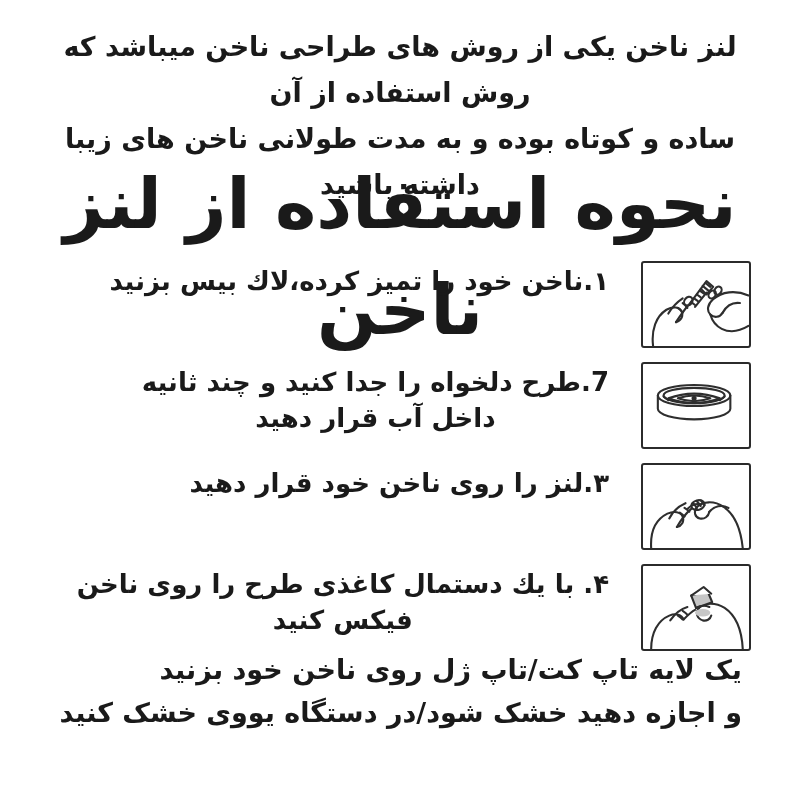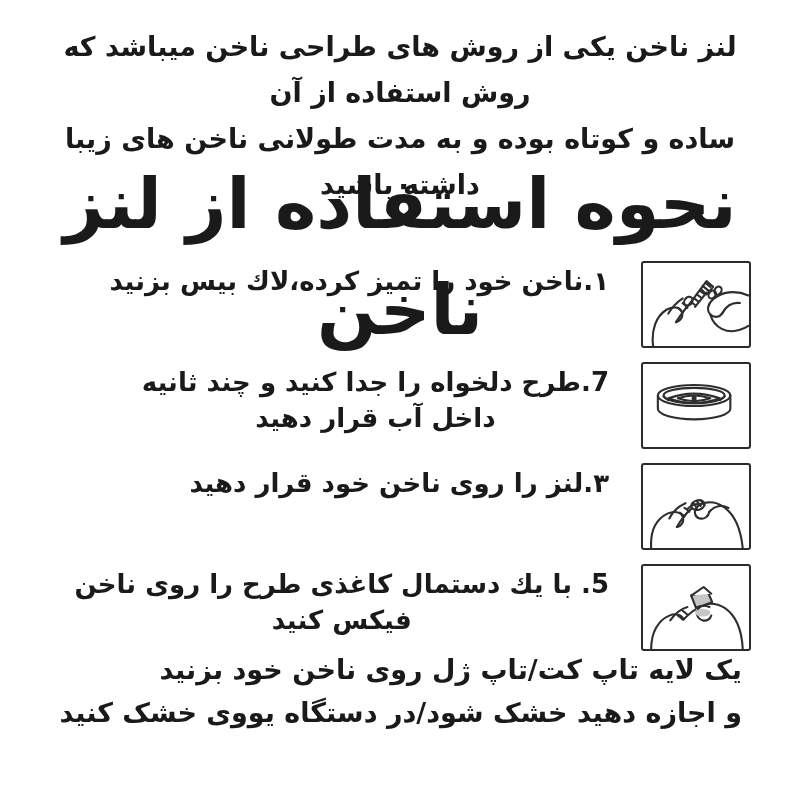--- a/index.html
+++ b/index.html
@@ -147,21 +147,21 @@
             <path d="M104 87 C103 68 97 52 85 44 C76 38 64 38 58 44"></path>
             <path d="M58 44 C54 49 56 55 62 57 C66 58 70 56 71 52"></path>
             <ellipse cx="62" cy="49" rx="8" ry="4" fill="#c6c6c6" stroke="none"></ellipse>
             <path d="M50 31 l17 -5 l5 12 l-17 6 z" fill="#c6c6c6"></path>
             <path d="M50 31 l13 -9 l8 7" fill="#ffffff"></path>
             <path d="M55 44 Q62 40 69 43"></path>
           </g>
         </svg>
       </div>
       <div class="step-text">
-        <span class="line">5. با یك دستمال کاغذی طرح را روی ناخن</span>
+        <span class="line">۴. با یك دستمال کاغذی طرح را روی ناخن</span>
         <span class="line">فیکس کنید</span>
       </div>
     </div>
 
   </div>
 
   <div class="outro">
     <span class="line">یک لایه تاپ کت/تاپ ژل روی ناخن خود بزنید</span>
     <span class="line">و اجازه دهید خشک شود/در دستگاه یووی خشک کنید</span>
   </div>

